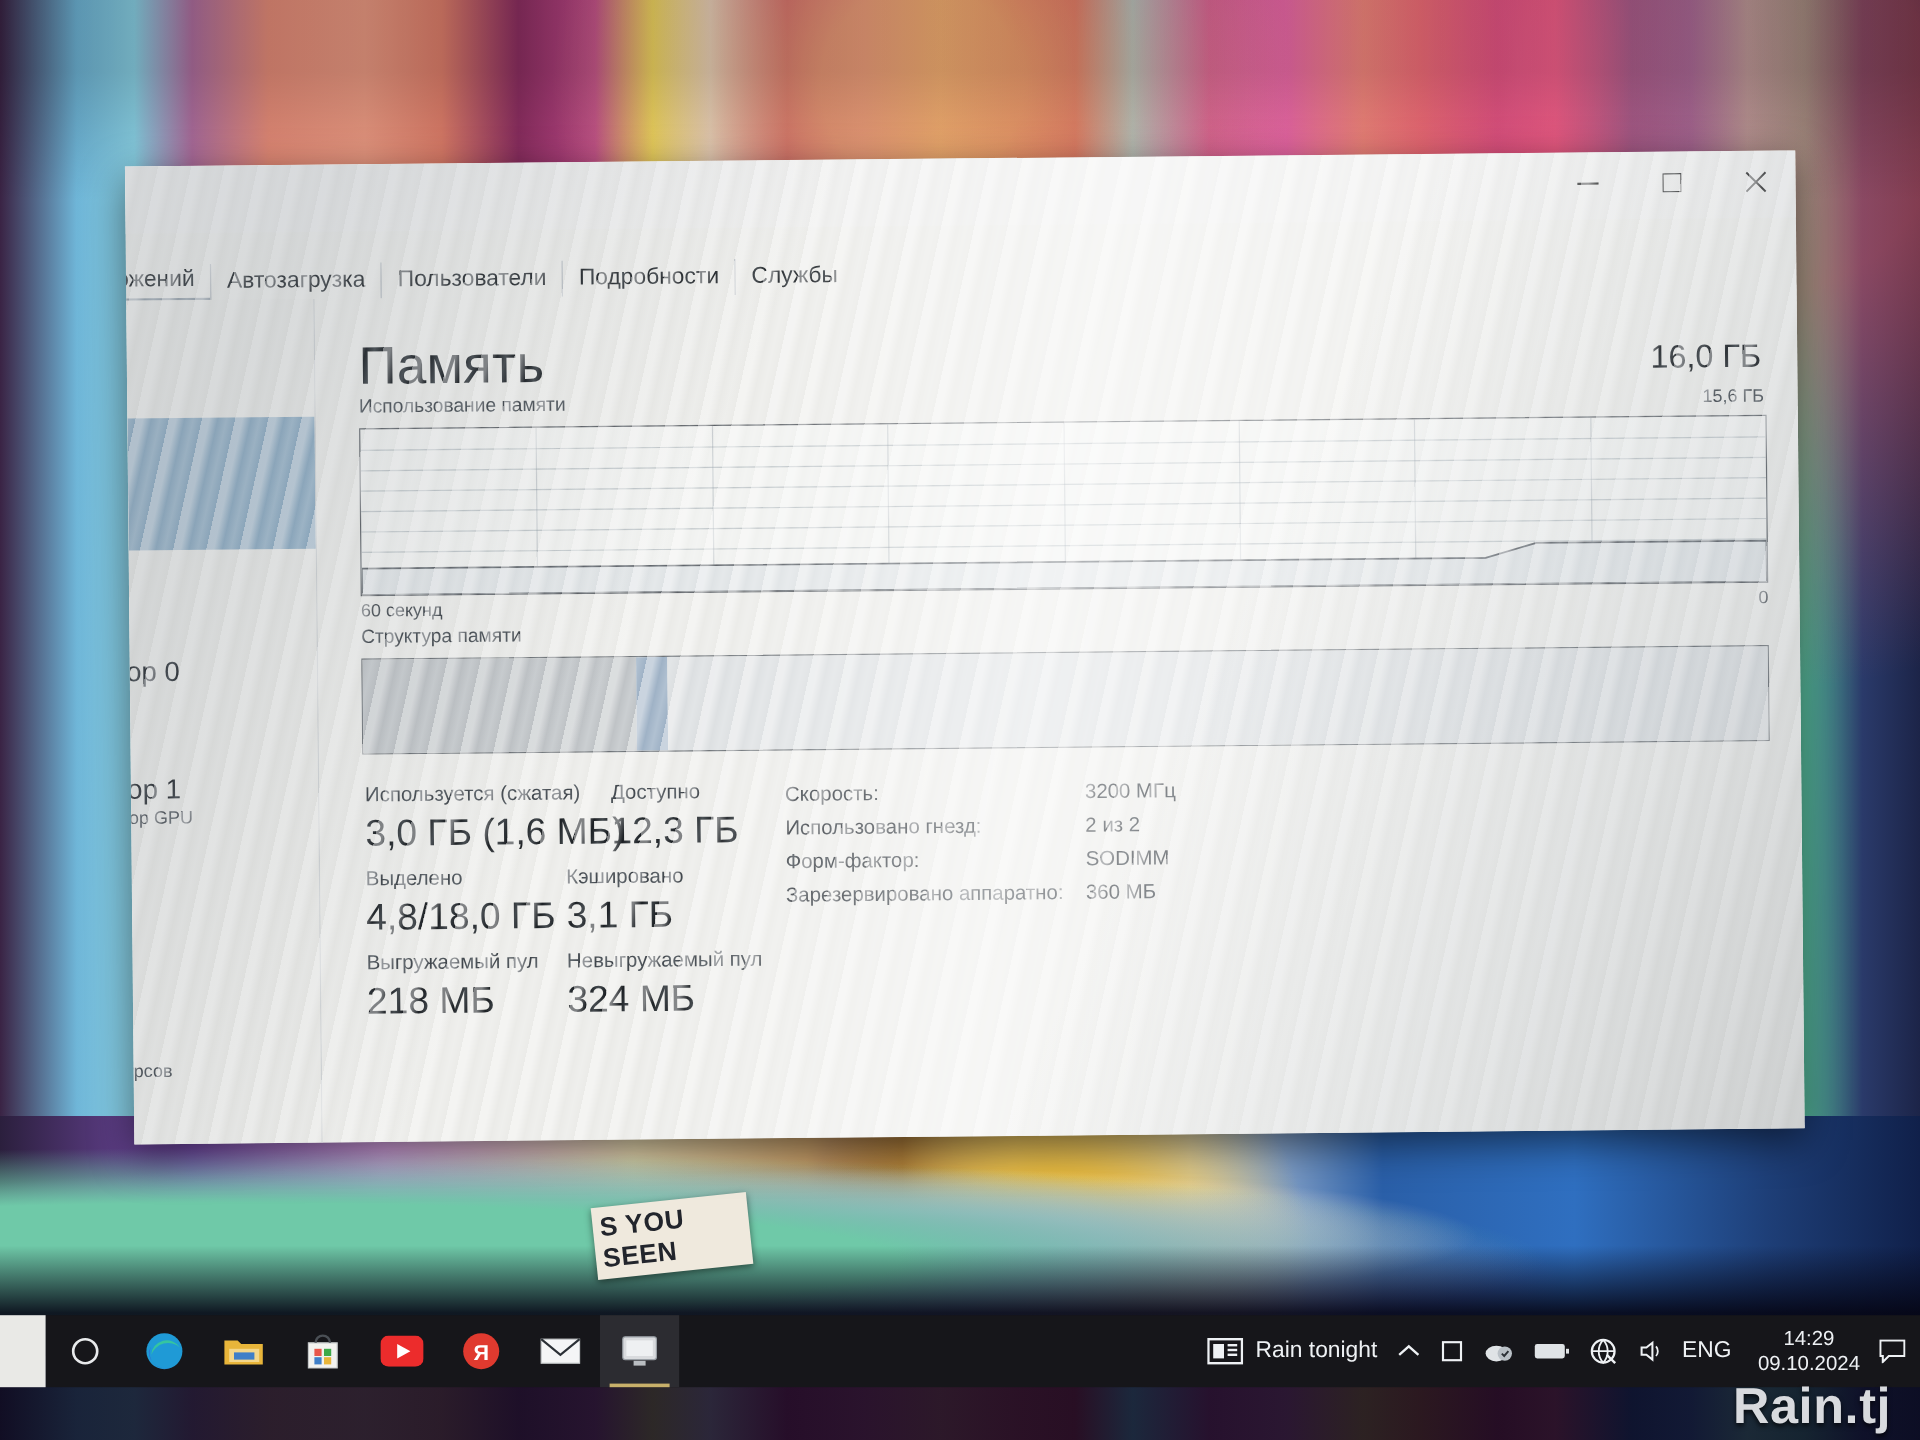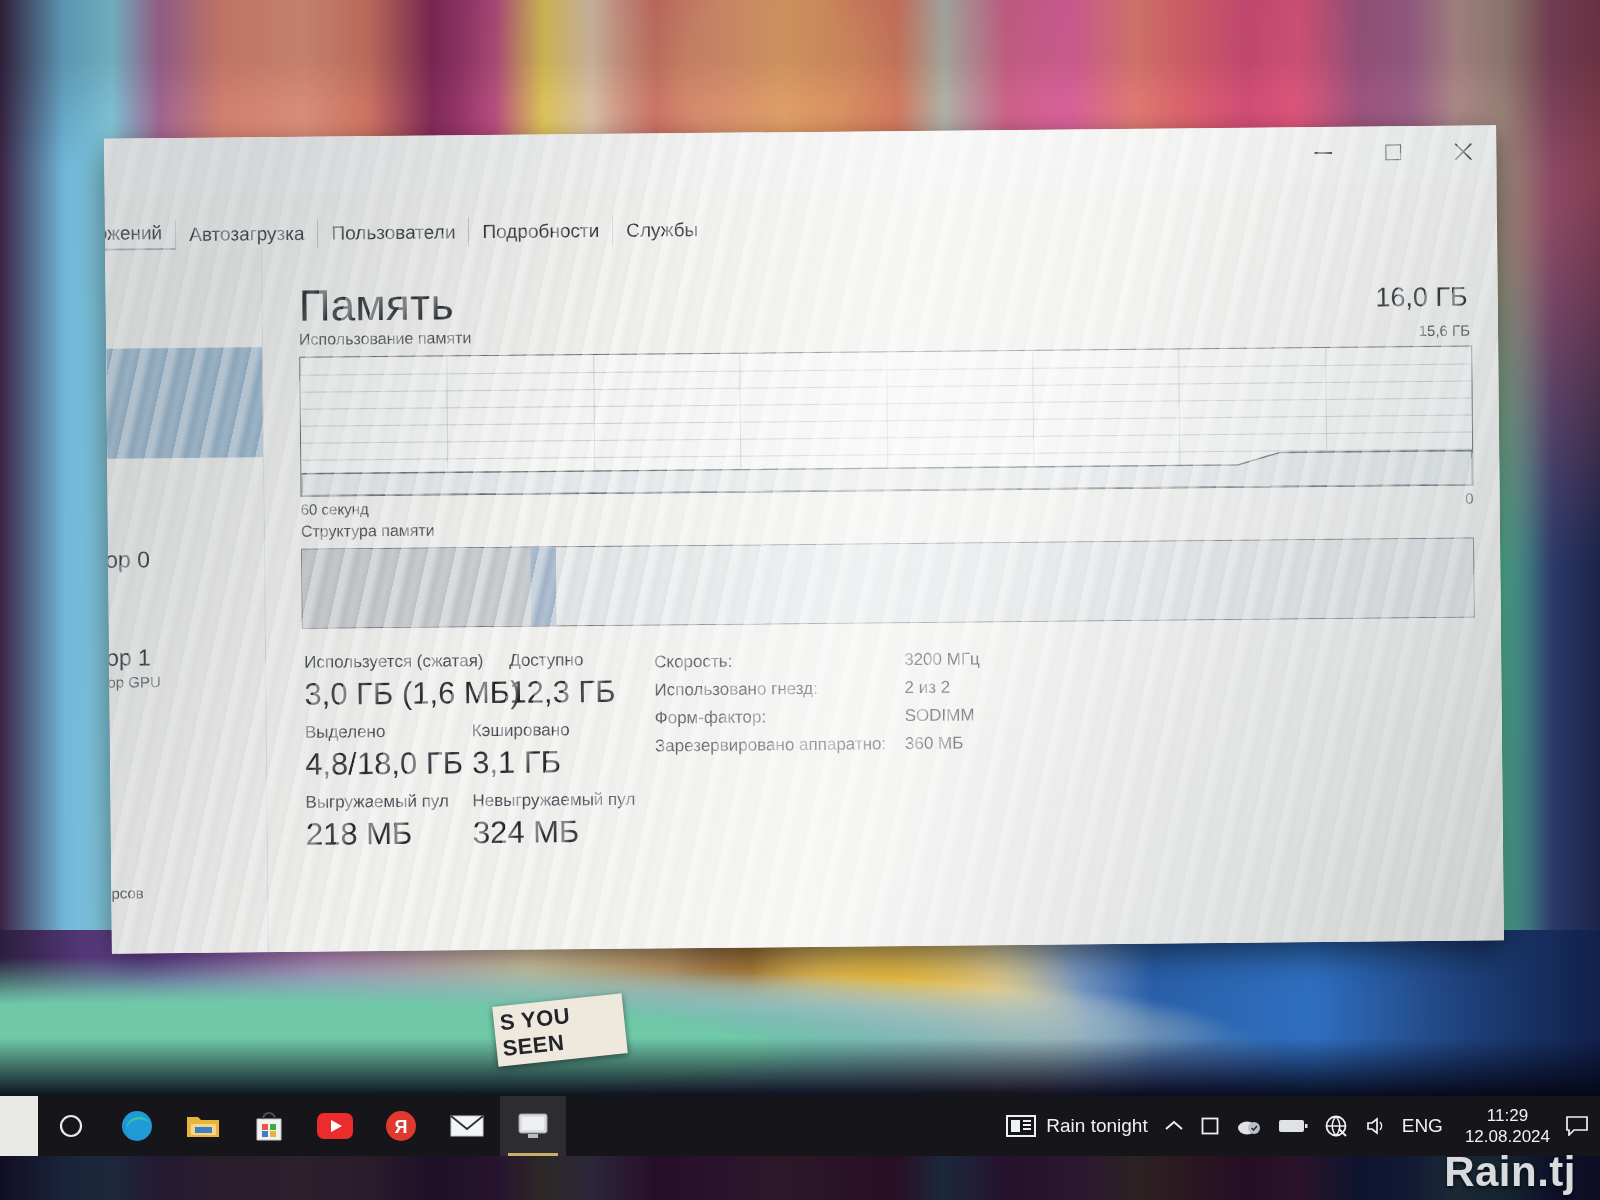--- a/index.html
+++ b/index.html
@@ -407,22 +407,22 @@
       </svg>
     </div>
     <div class="tray-item">
       <svg width="22" height="22" viewBox="0 0 22 22">
         <path d="M4 8 h4 l5 -4 v14 l-5 -4 H4 Z" fill="none" stroke="#eef1f4" stroke-width="1.7"></path>
         <path d="M16 7 a6 6 0 0 1 0 8" fill="none" stroke="#eef1f4" stroke-width="1.5"></path>
       </svg>
     </div>
     <div class="tray-item">ENG</div>
     <div id="clock">
-      <div>11:29</div>
-      <div>12.08.2024</div>
+      <div>14:29</div>
+      <div>09.10.2024</div>
     </div>
     <div class="tray-item">
       <svg width="22" height="20" viewBox="0 0 22 20">
           <path d="M1 1 h20 v13 h-13 l-5 5 v-5 h-2 Z" fill="none" stroke="#eef1f4" stroke-width="1.7"></path>
         </svg>
     </div>
   </div>
 </div>
 
 <div id="watermark">Rain.tj</div>

